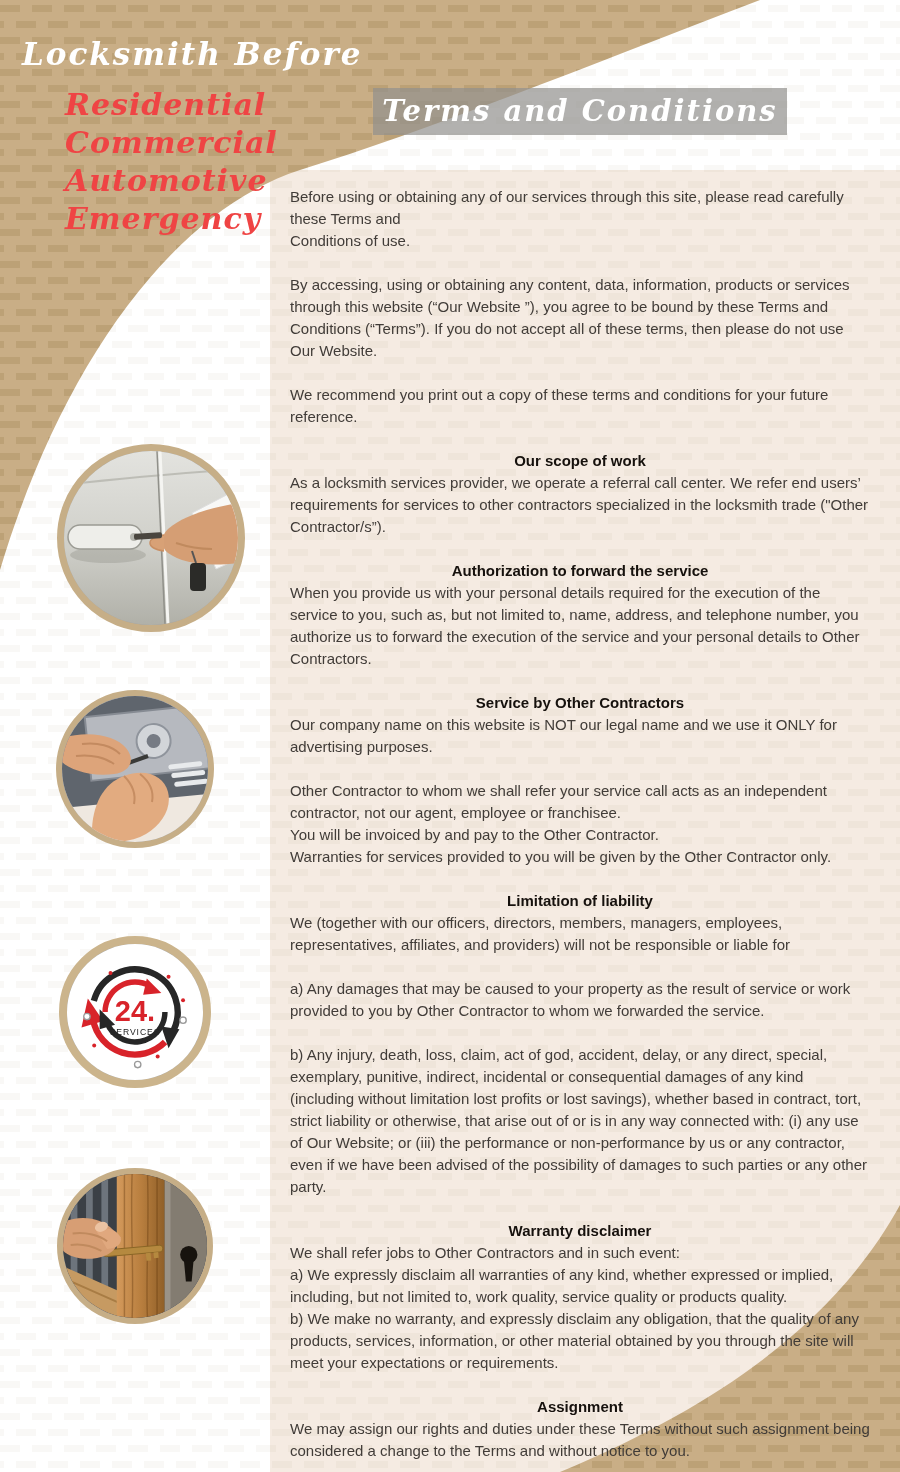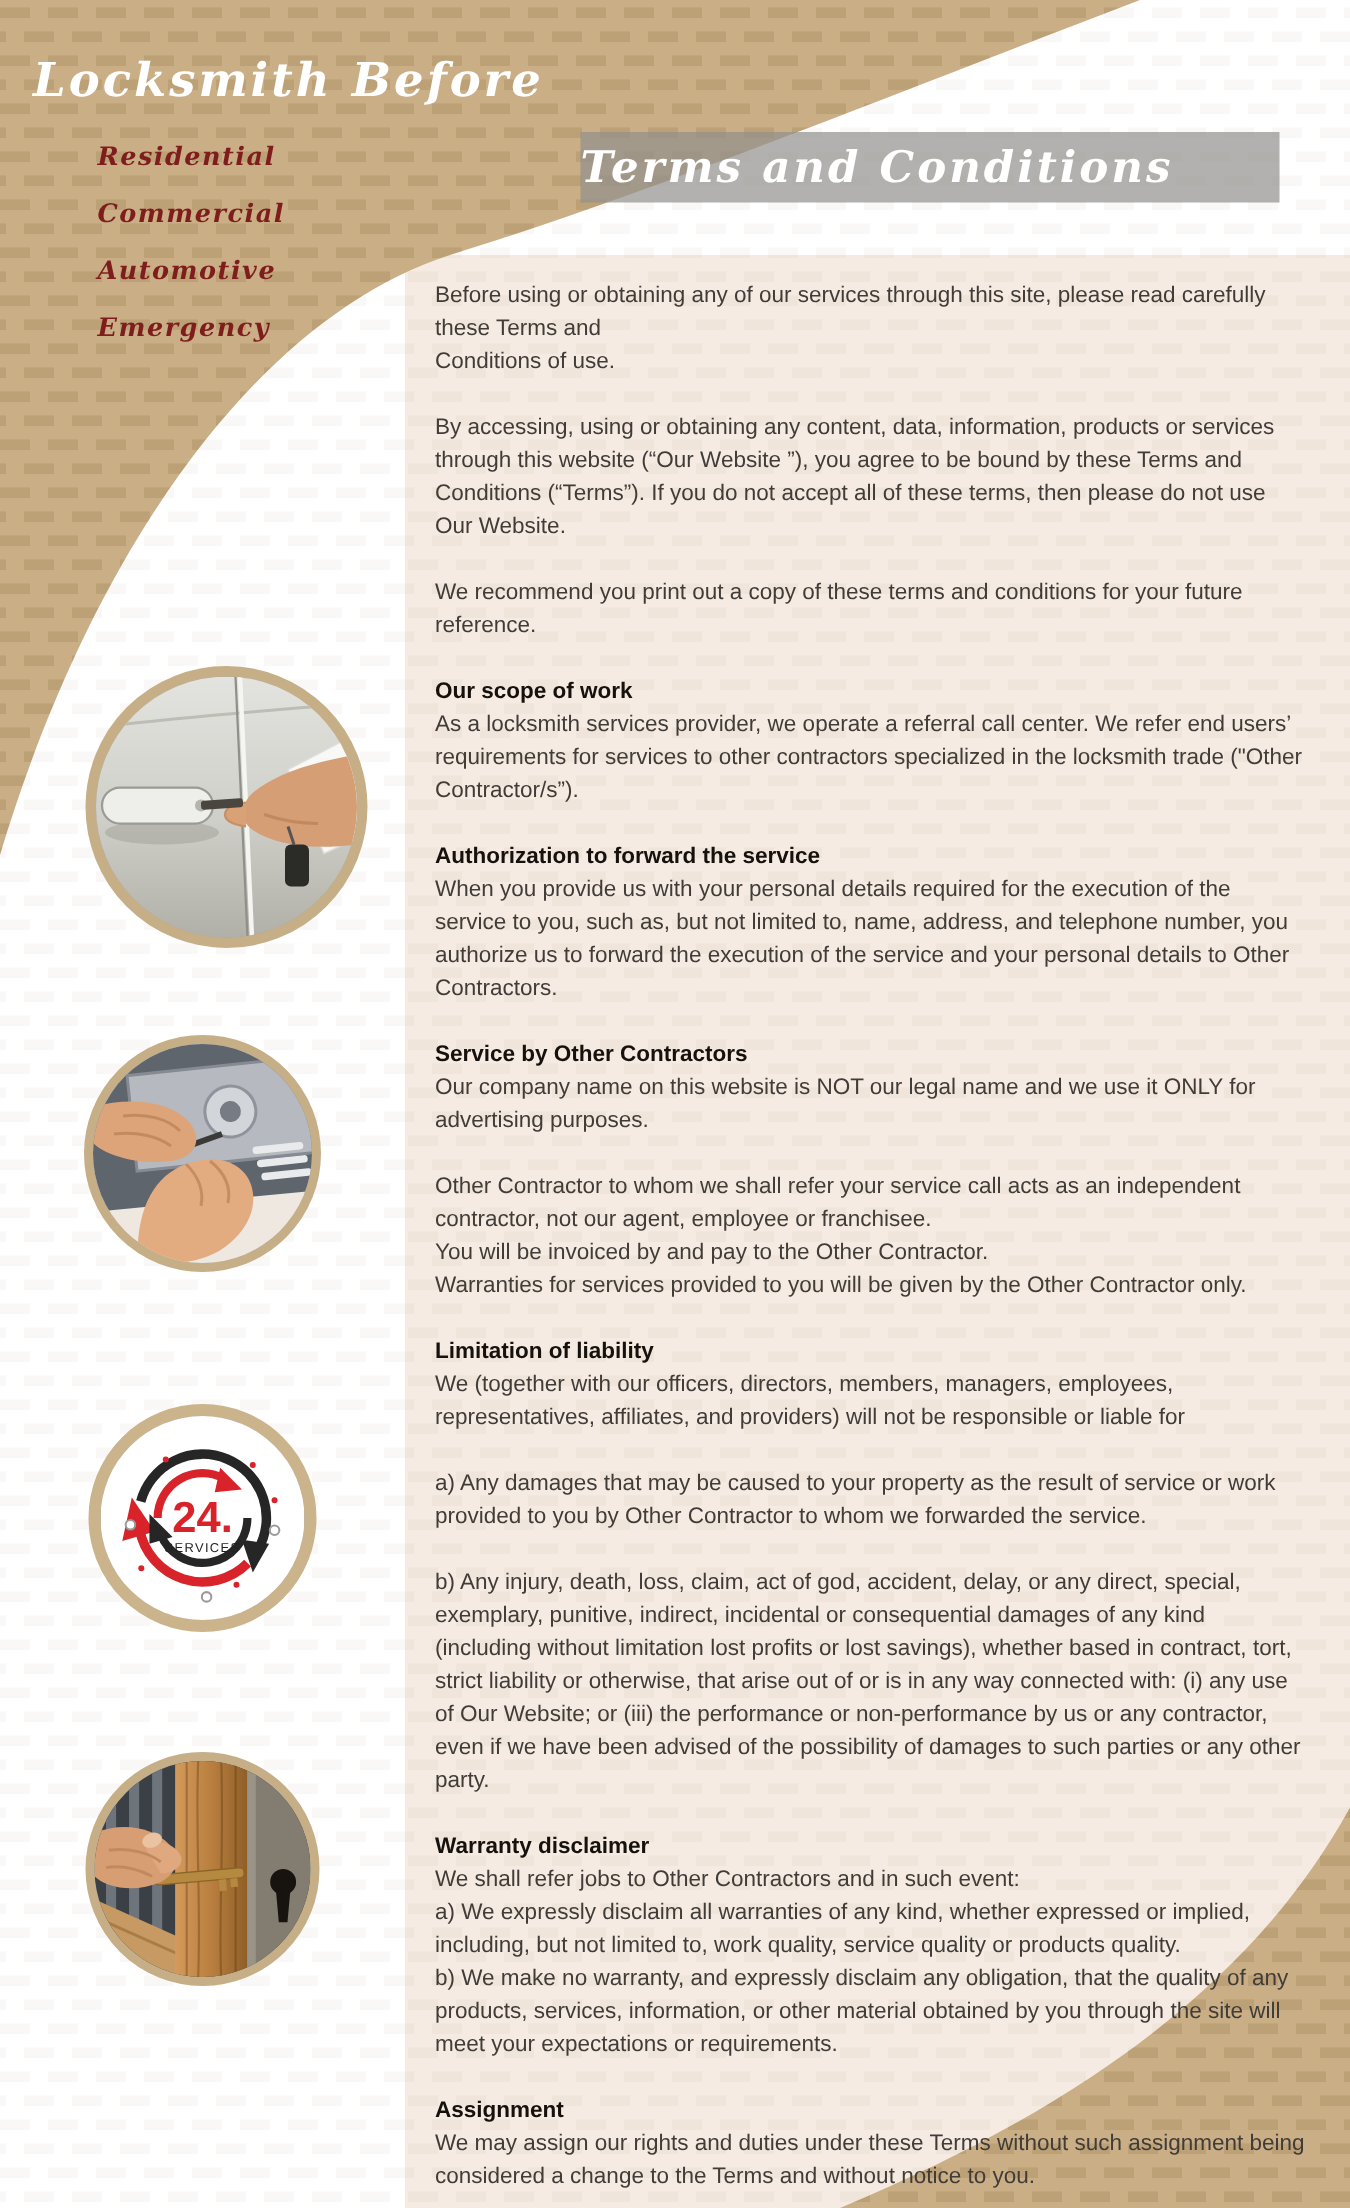--- a/index.html
+++ b/index.html
@@ -7,36 +7,36 @@
   .page{position:relative;width:900px;height:1472px;overflow:hidden;
         font-family:"Liberation Sans",sans-serif;}
   .bg{position:absolute;left:0;top:0;z-index:0;}
 
   
   .brand-title{position:absolute;left:22px;top:36px;z-index:3;margin:0;
     font-family:"DejaVu Serif",serif;font-style:italic;font-weight:bold;
     font-size:31px;letter-spacing:2px;color:#ffffff;white-space:nowrap;}
   .services{position:absolute;left:65px;top:86px;z-index:3;}
   .svc{display:block;font-family:"DejaVu Serif",serif;font-style:italic;
-    font-weight:bold;font-size:17px;line-height:38px;letter-spacing:1px;
-    color:#7f1d1d;text-decoration:none;cursor:pointer;}
-
-  
-  .titlebar{position:absolute;left:387px;top:88px;width:466px;height:47px;
-    z-index:3;background:rgba(146,144,141,0.70);text-align:left;}
+    font-weight:bold;font-size:30px;line-height:38px;letter-spacing:1px;
+    color:#ef4444;text-decoration:none;cursor:pointer;}
+
+  
+  .titlebar{position:absolute;left:373px;top:88px;width:414px;height:47px;
+    z-index:3;background:rgba(146,144,141,0.70);text-align:center;}
   .titlebar span{font-family:"DejaVu Serif",serif;font-style:italic;
     font-weight:bold;font-size:29px;line-height:47px;letter-spacing:2px;
     color:#ffffff;white-space:nowrap;}
 
   
   .panel{position:absolute;left:270px;top:170px;width:630px;bottom:0;z-index:2;
     box-sizing:border-box;padding:16px 30px 10px 20px;}
   .panel p{margin:0 0 22px 0;font-size:15px;line-height:22px;color:#413c38;
     white-space:pre-line;}
-  .panel h3{margin:0;font-size:15px;line-height:22px;font-weight:bold;color:#16110d;}
+  .panel h3{margin:0;font-size:15px;line-height:22px;font-weight:bold;color:#16110d;text-align:center;}
 
   
   .fig{position:absolute;z-index:3;border-radius:50%;overflow:hidden;
     background:#a3a3a3;box-sizing:border-box;}
   .fig svg{display:block;width:100%;height:100%;}
   .fig1{left:57px;top:444px;width:188px;height:188px;border:7px solid #c6ae87;}
   .fig2{left:56px;top:690px;width:158px;height:158px;border:6px solid #c6ae87;}
   .fig3{left:59px;top:936px;width:152px;height:152px;border:8px solid #cbb48c;}
   .fig4{left:57px;top:1168px;width:156px;height:156px;border:6px solid #c6ae87;}
 </style>

